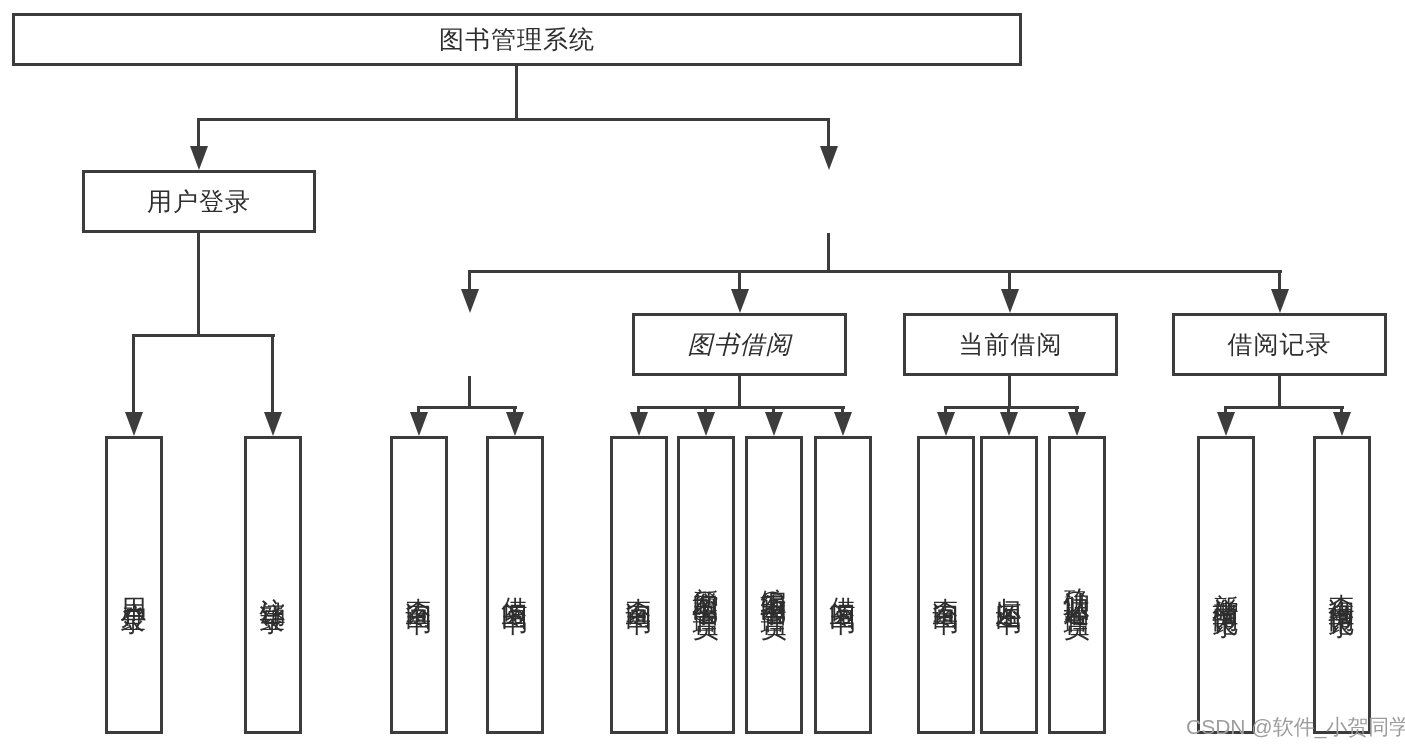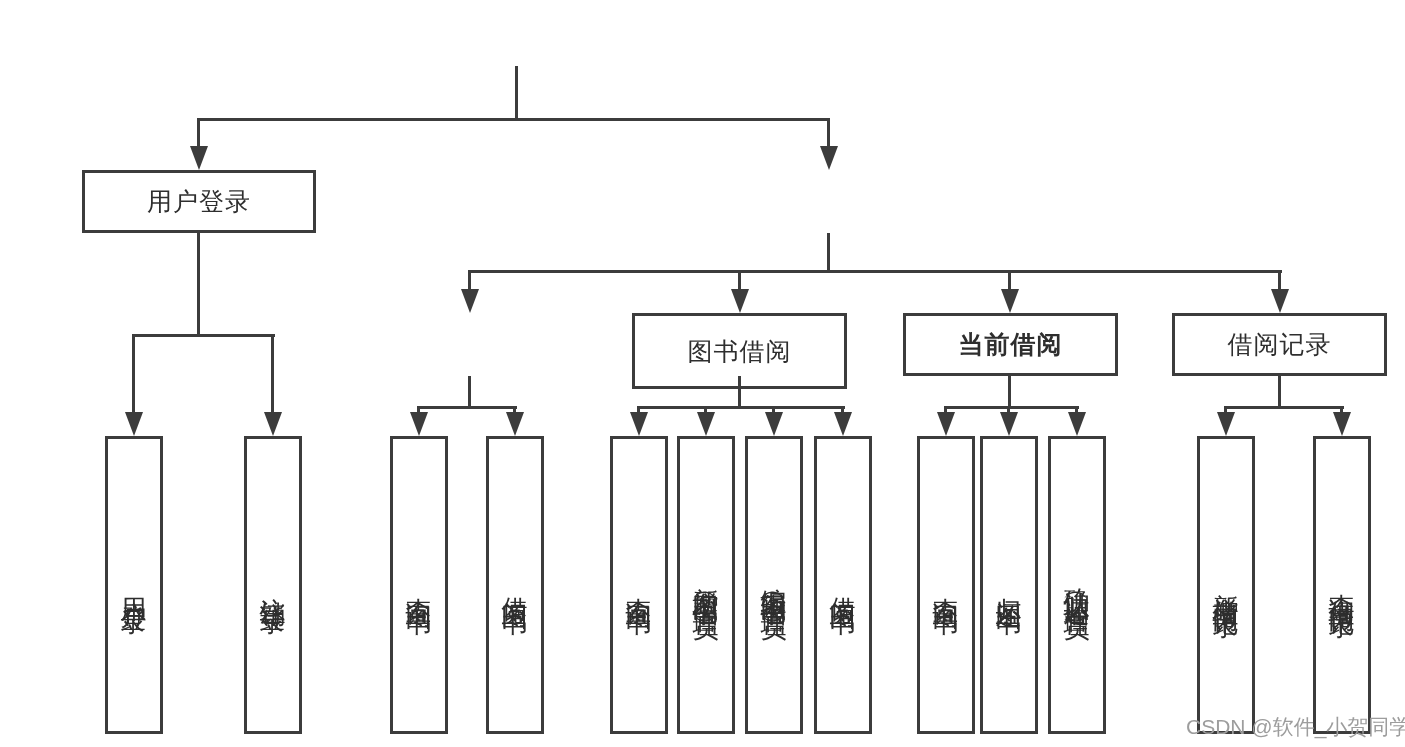--- a/index.html
+++ b/index.html
@@ -52,20 +52,23 @@
     color: var(--wm);
     white-space: nowrap;
     z-index: 10;
   }
 </style>
 </head>
 <body>
 
 <div class="stage">
 
+  <div class="box hbox" style="left:12px; top:13px; width:1010px; height:53px;">
+    <span>图书管理系统</span>
+  </div>
 
   <div class="vl" style="left:515px; top:66px; height:54px;"></div>
   <div class="hl" style="left:197px; top:118px; width:633px;"></div>
   <div class="vl" style="left:197px; top:118px; height:28px;"></div>
   <div class="arr" style="left:190px; top:146px;"></div>
   <div class="vl" style="left:827px; top:118px; height:28px;"></div>
   <div class="arr" style="left:820px; top:146px;"></div>
 
   <div class="box hbox" style="left:82px; top:170px; width:234px; height:63px;">
     <span>用户登录</span>
@@ -82,24 +85,24 @@
   <div class="hl" style="left:468px; top:270px; width:814px;"></div>
   <div class="vl" style="left:468px; top:270px; height:20px;"></div>
   <div class="arr" style="left:461px; top:289px;"></div>
   <div class="vl" style="left:738px; top:270px; height:20px;"></div>
   <div class="arr" style="left:731px; top:289px;"></div>
   <div class="vl" style="left:1008px; top:270px; height:20px;"></div>
   <div class="arr" style="left:1001px; top:289px;"></div>
   <div class="vl" style="left:1278px; top:270px; height:20px;"></div>
   <div class="arr" style="left:1271px; top:289px;"></div>
 
-  <div class="box hbox" style="left:632px; top:313px; width:215px; height:76px;">
+  <div class="box hbox" style="left:632px; top:313px; width:215px; height:63px;font-style:italic;">
     <span>图书借阅</span>
   </div>
-  <div class="box hbox" style="left:903px; top:313px; width:215px; height:63px;font-weight:bold;">
+  <div class="box hbox" style="left:903px; top:313px; width:215px; height:63px;">
     <span>当前借阅</span>
   </div>
   <div class="box hbox" style="left:1172px; top:313px; width:215px; height:63px;text-align:right;">
     <span>借阅记录</span>
   </div>
 
   <div class="vl" style="left:468px; top:376px; height:32px;"></div>
   <div class="hl" style="left:417px; top:406px; width:100px;"></div>
   <div class="vl" style="left:417px; top:406px; height:9px;"></div>
   <div class="arr" style="left:410px; top:412px;"></div>

